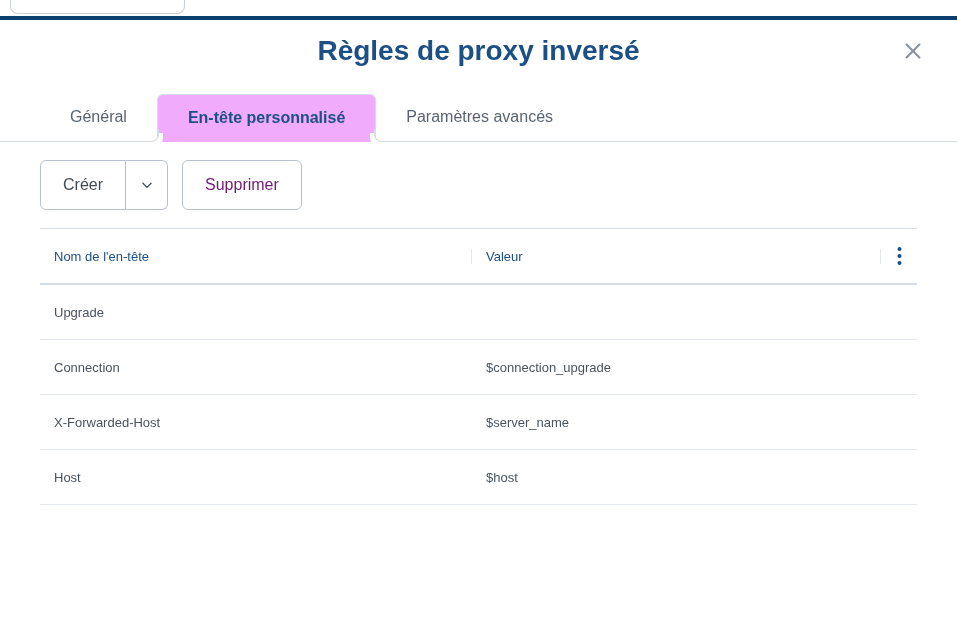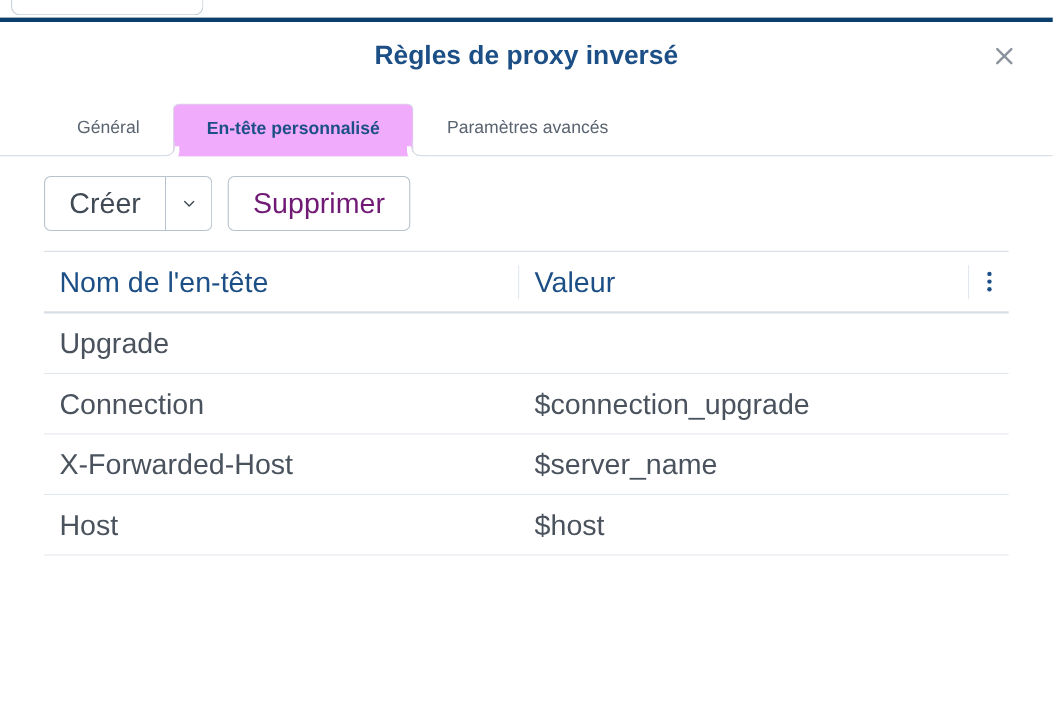--- a/index.html
+++ b/index.html
@@ -36,21 +36,21 @@
   }
 
   .dialog-header {
     position: relative;
     height: 62px;
     display: flex;
     align-items: center;
     justify-content: center;
   }
   .dialog-title {
-    font-size: 24px;
+    font-size: 28px;
     font-weight: 700;
     color: #1c4f86;
   }
   .close-btn {
     position: absolute;
     right: 30px;
     top: 50%;
     transform: translateY(-50%);
     width: 28px;
     height: 28px;
@@ -118,21 +118,21 @@
     gap: 14px;
     padding: 18px 40px;
     align-items: center;
   }
   .btn-group {
     display: flex;
   }
   .btn {
     height: 50px;
     padding: 0 22px;
-    font-size: 26px;
+    font-size: 16px;
     color: #414b55;
     background: #fff;
     border: 1px solid #b8c2cc;
     border-radius: 6px;
     cursor: pointer;
     display: flex;
     align-items: center;
     justify-content: center;
     font-family: inherit;
   }
@@ -152,21 +152,21 @@
   
   .table-wrap {
     margin: 0 40px;
     border-top: 1px solid #d7dde4;
   }
   .row {
     display: flex;
     align-items: center;
     height: 55px;
     border-bottom: 1px solid #e3e8ee;
-    font-size: 26px;
+    font-size: 13px;
   }
   .row.head {
     color: #1c4f86;
     border-bottom: 2px solid #d7dde4;
     height: 56px;
   }
   .row.head .col { border-right: 1px solid #e3e8ee; }
   .row.head .more-col { border-right: 0; }
   .col {
     padding: 0 14px;

